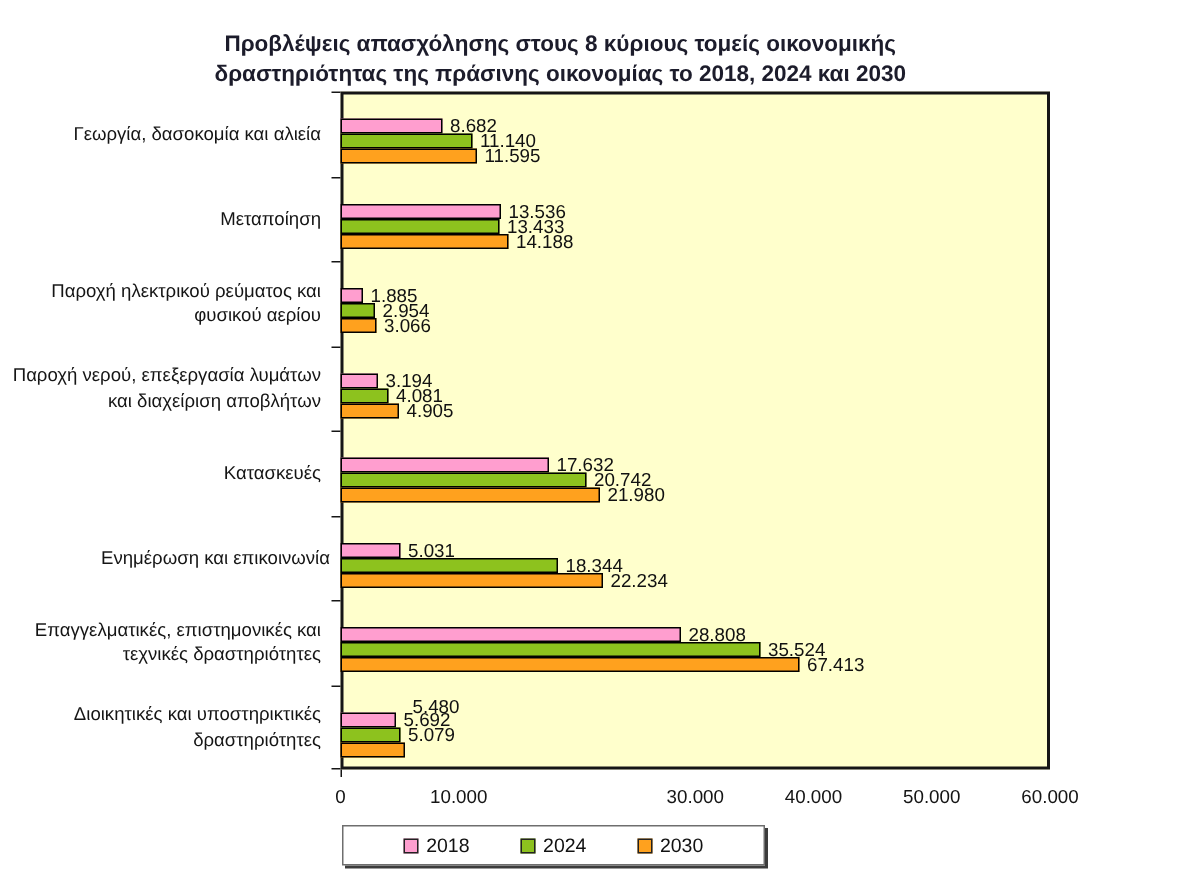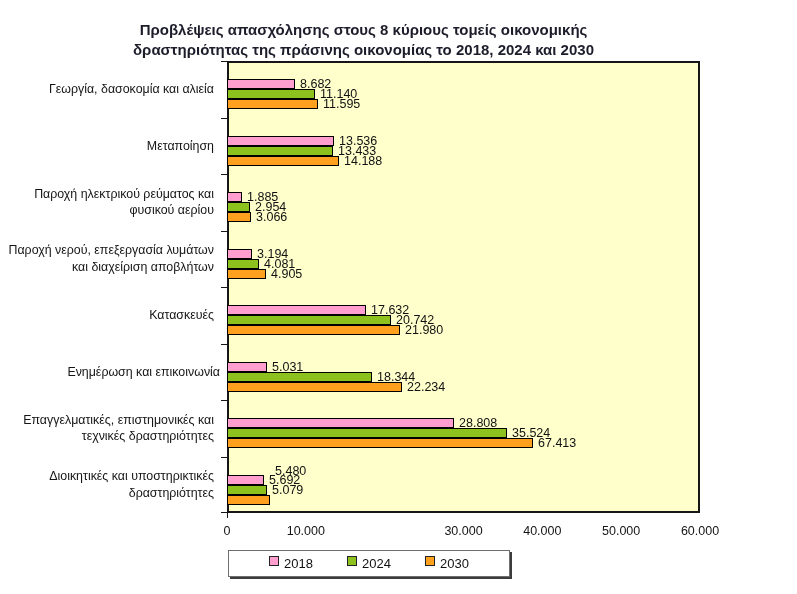--- a/index.html
+++ b/index.html
@@ -8,20 +8,21 @@
     width:797px;height:594px;
     background:#ffffff;
     font-family:"Liberation Sans", sans-serif;
     overflow:hidden;
   }
   .title{
     position:absolute;left:0;top:20px;width:727px;
     text-align:center;
     font-size:15px;font-weight:bold;color:#1c1c2b;
     line-height:1.35;
+    padding-left:10px;
   }
   .plot{
     position:absolute;left:227px;top:61px;width:473px;height:452px;
     background:#FFFFCC;
     border:2px solid #161616;
     box-sizing:border-box;
   }
   .cat-label{
     position:absolute;
     display:flex;align-items:center;justify-content:flex-end;
@@ -43,21 +44,21 @@
     font-size:12.5px;color:#151515;top:524px;
   }
   .legend{
     position:absolute;left:228px;top:550px;width:282px;height:27px;
     background:#ffffff;
     border:1px solid #6e6e6e;
     box-shadow:2px 2px 0 #3c3c3c;
     box-sizing:border-box;
     display:flex;align-items:center;justify-content:center;gap:34px;
   }
-  .legend-item{display:flex;align-items:flex-start;gap:5px;}
+  .legend-item{display:flex;align-items:center;gap:5px;}
   .swatch{width:10px;height:10px;border:1px solid #222;box-sizing:border-box;}
   .legend-label{font-size:13px;color:#111;}
 </style>
 </head>
 <body>
 
 <div class="canvas">
   <div class="title">
     <div>Προβλέψεις απασχόλησης στους 8 κύριους τομείς οικονομικής</div>
     <div>δραστηριότητας της πράσινης οικονομίας το 2018, 2024 και 2030</div>

